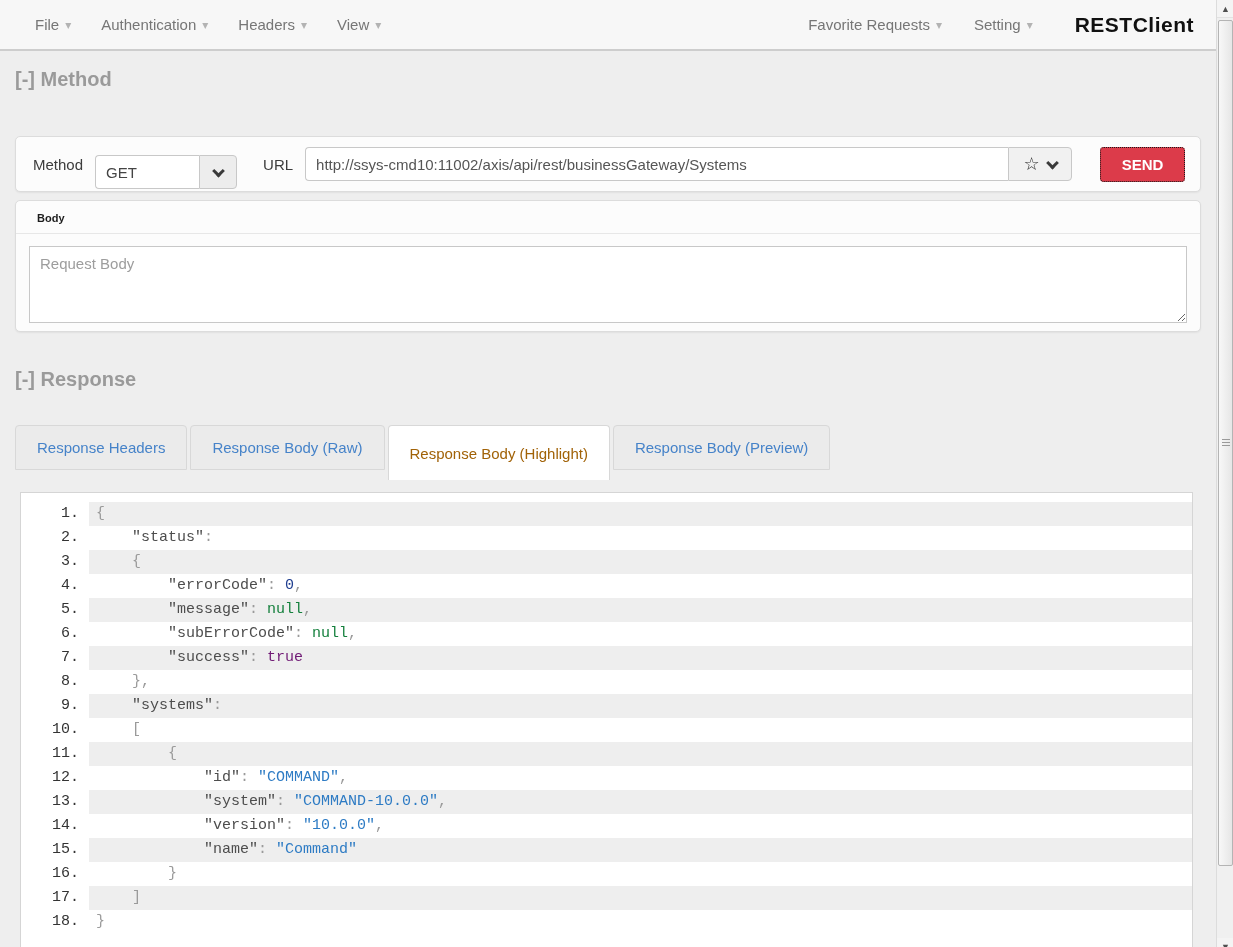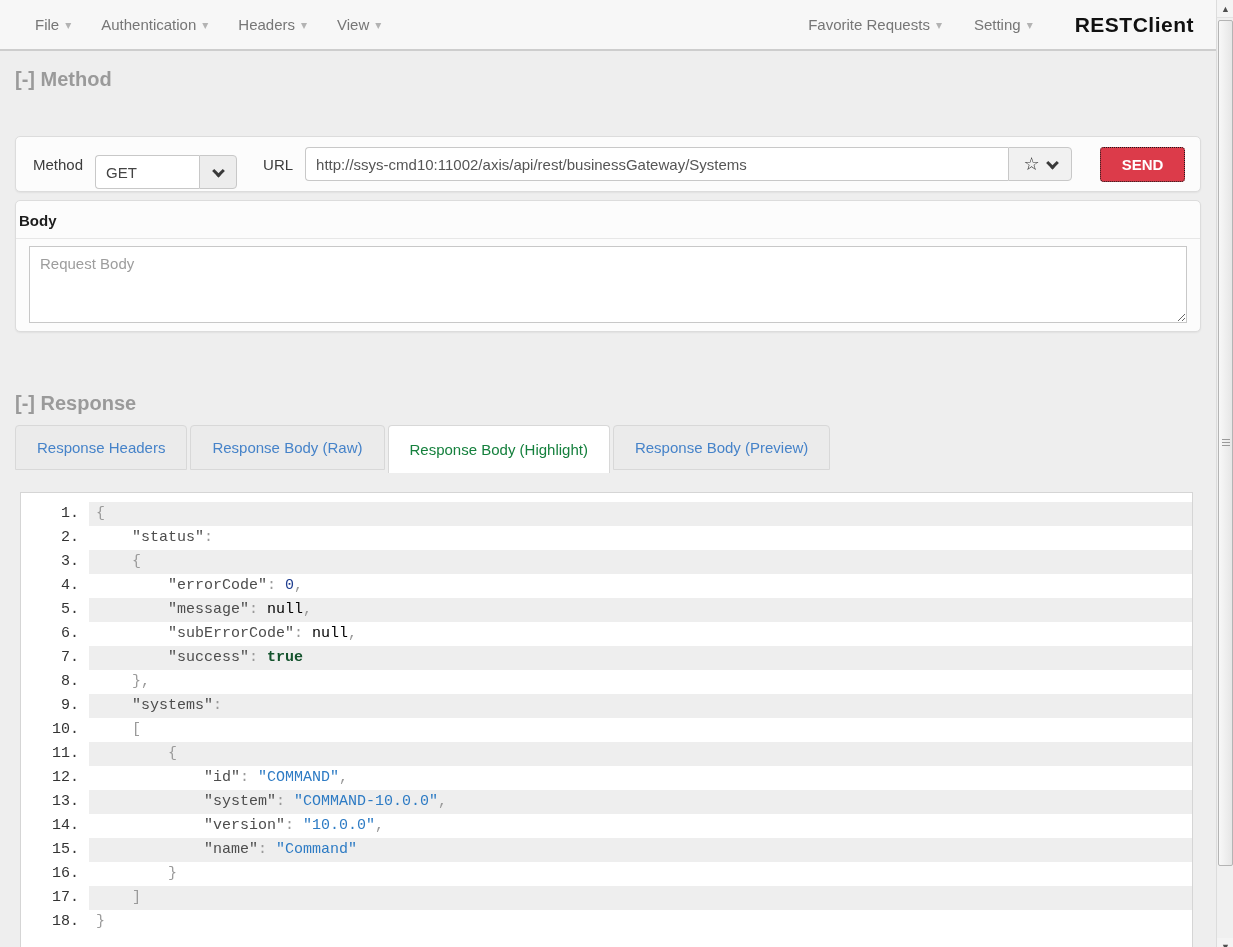--- a/index.html
+++ b/index.html
@@ -30,21 +30,21 @@
     font-size:21px; font-weight:bold; color:#111; letter-spacing:0.5px;
     margin:0 22px 0 18px;
   }
 
   
   .section-title {
     position:absolute; left:15px;
     font-size:20px; font-weight:bold; color:#9a9a9a; cursor:pointer;
   }
   #request-title { top:68px; }
-  #response-title { top:392px; }
+  #response-title { top:368px; }
 
   
   .panel {
     position:absolute; left:15px; width:1186px;
     background:#fcfcfc; border:1px solid #dcdcdc; border-radius:5px;
     box-shadow:0 1px 2px rgba(0,0,0,0.06);
   }
   #request-panel { top:116px; height:56px; display:flex; align-items:center; padding:0 15px;margin-top:20px; }
   #body-panel { top:200px; height:132px; }
 
@@ -80,40 +80,40 @@
   .star-glyph { font-size:18px; color:#2e2e2e; line-height:1; }
   .send-btn {
     margin-left:28px; width:85px; height:35px; background:#dc3b4a;
     border:0; border-radius:4px; color:#fff; font-weight:bold; font-size:15px;
     font-family:"Liberation Sans", sans-serif; cursor:pointer;
     outline:1px dotted #1a1a1a; outline-offset:-1px;
   }
 
   
   .body-title {
-    font-size:15px; font-weight:bold; color:#1d1d1d;
-    padding:11px 15px 9px 3px; border-bottom:1px solid #e7e7e7;
+    font-size:11px; font-weight:bold; color:#1d1d1d;
+    padding:11px 15px 9px 21px; border-bottom:1px solid #e7e7e7;
   }
   .body-textarea {
     position:absolute; left:13px; top:45px; width:1158px; height:77px;
     border:1px solid #c8c8c8; background:#fff; resize:both;
     font-family:"Liberation Sans", sans-serif; font-size:15px; color:#555;
     padding:8px 10px; outline:none;
   }
   .body-textarea::placeholder { color:#9d9d9d; opacity:1; }
 
   
   .tabs { position:absolute; left:15px; top:425px; display:flex; gap:3px; align-items:flex-start; }
   .tab {
     height:45px; background:#ebebeb; border:1px solid #d8d8d8;
     border-radius:4px 4px 0 0; display:flex; align-items:center;
     padding:16px 21px; font-size:15px; color:#4683c9; cursor:pointer; white-space:nowrap;
   }
   .tab.active {
-    height:48px; background:#ffffff; border-bottom:none; color:#15803d;
+    height:55px; background:#ffffff; border-bottom:none; color:#a16207;
   }
 
   
   .code-panel {
     position:absolute; left:20px; top:492px; width:1173px; height:475px;
     background:#ffffff; border:1px solid #d5d5d5;
     padding-top:9px; overflow:hidden;
   }
   .code-row {
     display:flex; height:24px; line-height:24px;
@@ -122,22 +122,22 @@
   .gutter {
     width:68px; flex:0 0 68px; text-align:right; padding-right:10px;
     color:#333; background:#fff;
   }
   .code { flex:1; white-space:pre; padding-left:7px; }
   .code-row.odd .code { background:#eeeeee; }
   .tok-pln { color:#555; }
   .tok-pun { color:#9a9a9a; }
   .tok-key { color:#4d4d4d; }
   .tok-num { color:#1e3d8f; }
-  .tok-null { color:#000000; }
-  .tok-bool { color:#14532d;font-weight:bold; }
+  .tok-null { color:#15803d; }
+  .tok-bool { color:#701a75; }
   .tok-str { color:#2d7bc4; }
 
   
   .scrollbar {
     position:absolute; right:0; top:0; width:17px; height:947px;
     background:#f0f0f0; border-left:1px solid #dcdcdc;
   }
   .scroll-btn {
     position:absolute; left:0; width:17px; height:18px; background:#f4f4f4;
     display:flex; align-items:center; justify-content:center;

